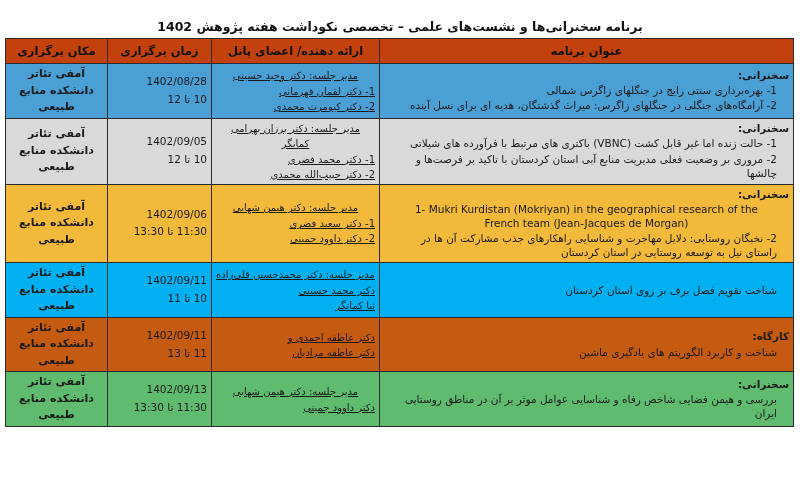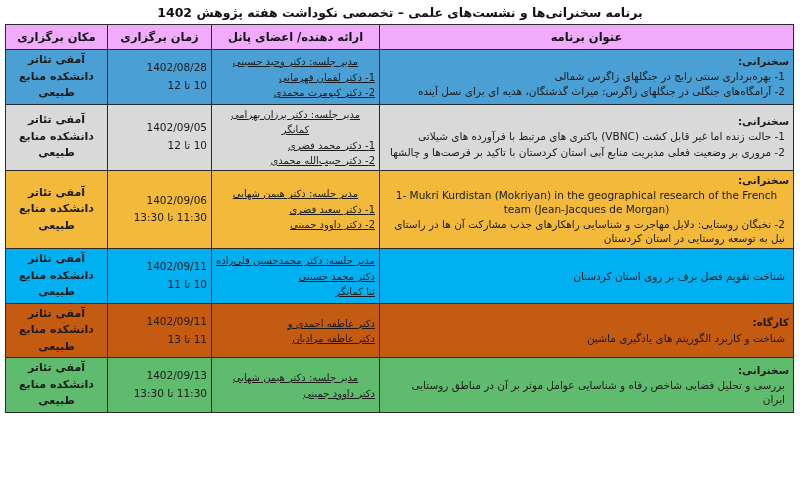--- a/index.html
+++ b/index.html
@@ -12,21 +12,21 @@
     height: 496px;
     font-family: "DejaVu Sans", "Liberation Sans", sans-serif;
     color: #1a1a1a;
     overflow: hidden;
   }
   .page {
     width: 800px;
     height: 496px;
     position: relative;
     box-sizing: border-box;
-    padding: 4px 6px 0 6px;
+    padding: 18px 6px 0 6px;
   }
   .doc-title {
     text-align: center;
     font-size: 12.5px;
     font-weight: bold;
     color: #111111;
     margin: 1px 0 4px 0;
     letter-spacing: 0;
   }
   table.schedule {
@@ -34,21 +34,21 @@
     border-collapse: collapse;
     table-layout: fixed;
     direction: rtl;
   }
   table.schedule td, table.schedule th {
     border: 1px solid #2b2b2b;
     vertical-align: middle;
     padding: 2px 4px;
   }
   thead th {
-    background: #f0abfc;
+    background: #c2410c;
     font-size: 11.5px;
     font-weight: bold;
     height: 20px;
     text-align: center;
     color: #111;
     margin-top: 27px;
   }
   th.col-title {
     text-align: center;
   }
@@ -84,21 +84,21 @@
     line-height: 1.5;
     margin-left: 32px;
   }
   .kind {
     font-weight: bold;
     display: block;
     margin-bottom: 1px;
   }
   .item {
     display: block;
-    margin: 1px 4px;
+    margin: 1px 12px;
   }
   .ltr {
     direction: ltr;
     text-align: center;
     display: block;
     unicode-bidi: embed;
   }
   .chair {
     display: block;
     font-weight: normal;
@@ -209,21 +209,21 @@
           </td>
           <td class="cell time">
             <span class="t-line">1402/09/11</span>
             <span class="t-line">11 تا 13</span>
           </td>
           <td class="cell place">آمفی تئاتر دانشکده منابع طبیعی</td>
         </tr>
         <tr style="background: rgb(95, 187, 110);">
           <td class="cell program">
             <span class="kind">سخنرانی:</span>
-            <span class="item">بررسی و تحلیل فضایی شاخص رفاه و شناسایی عوامل موثر بر آن در مناطق روستایی ایران</span>
+            <span class="item">بررسی و هیمن فضایی شاخص رفاه و شناسایی عوامل موثر بر آن در مناطق روستایی ایران</span>
           </td>
           <td class="cell people">
             <span class="chair">مدیر جلسه: دکتر هیمن شهابی</span>
             <span class="speaker">دکتر داوود جمینی</span>
           </td>
           <td class="cell time">
             <span class="t-line">1402/09/13</span>
             <span class="t-line">11:30 تا 13:30</span>
           </td>
           <td class="cell place">آمفی تئاتر دانشکده منابع طبیعی</td>

